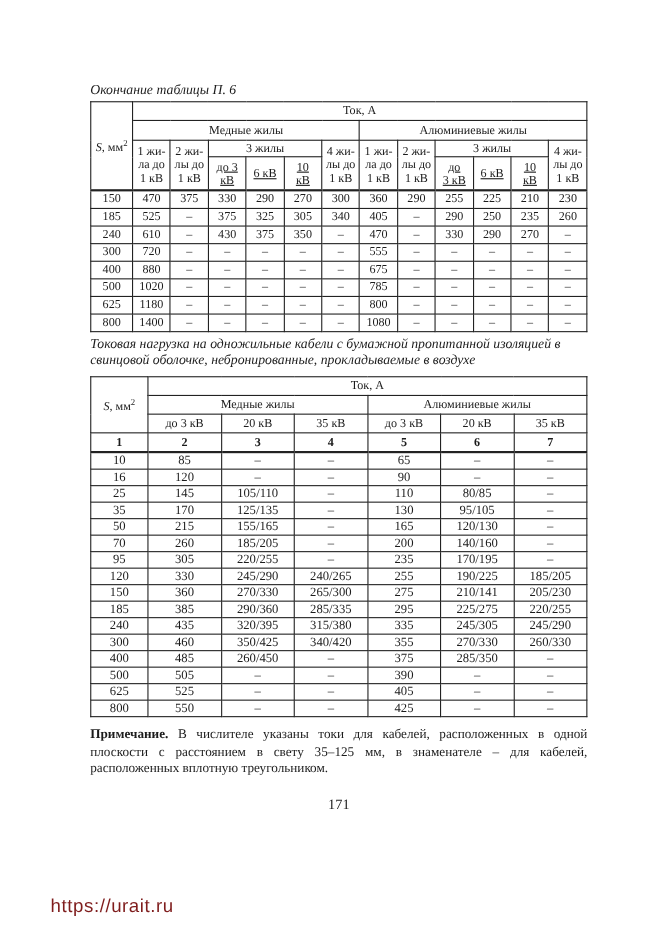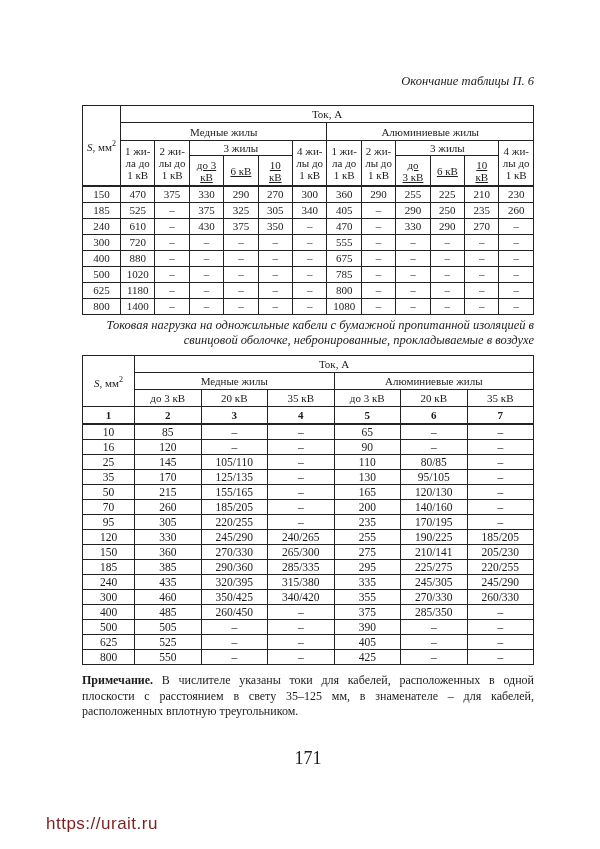--- a/index.html
+++ b/index.html
@@ -12,23 +12,23 @@
     overflow: hidden;
   }
   .content {
     position: absolute;
     left: 82px; top: 74px;
     width: 452px;
   }
   .cont-caption {
     font-style: italic;
     font-size: 12.5px;
-    text-align: right;
+    text-align: left;
     line-height: 15px;
-    margin-bottom: 16px;
+    margin-bottom: 3px;
   }
   table {
     border-collapse: collapse;
     table-layout: fixed;
     width: 452px;
   }
   table, td {
     border: 1px solid #222;
   }
   table { border-width: 1.5px; }
@@ -59,35 +59,35 @@
   .tbl-caption {
     font-weight: bold;
     font-size: 13px;
     text-align: right;
     margin-top: 20px;
     line-height: 16px;
   }
   .tbl-title {
     font-style: italic;
     font-size: 12.5px;
-    text-align: right;
+    text-align: left;
     line-height: 15px;
     margin-top: 3px;
     margin-bottom: 7px;
   }
   .note {
     margin-top: 8px;
     font-size: 12px;
     line-height: 15.5px;
     text-align: justify;
   }
   .page-number {
-    margin-top: 28px;
+    margin-top: 16px;
     text-align: center;
-    font-size: 18px;
+    font-size: 13px;
   }
   .watermark {
     position: absolute;
     left: 46px; top: 814px;
     font-family: "Liberation Sans", "DejaVu Sans", sans-serif;
     font-size: 17px;
     color: #7f1d1d;
     letter-spacing: 0.5px;
   }
 </style>

